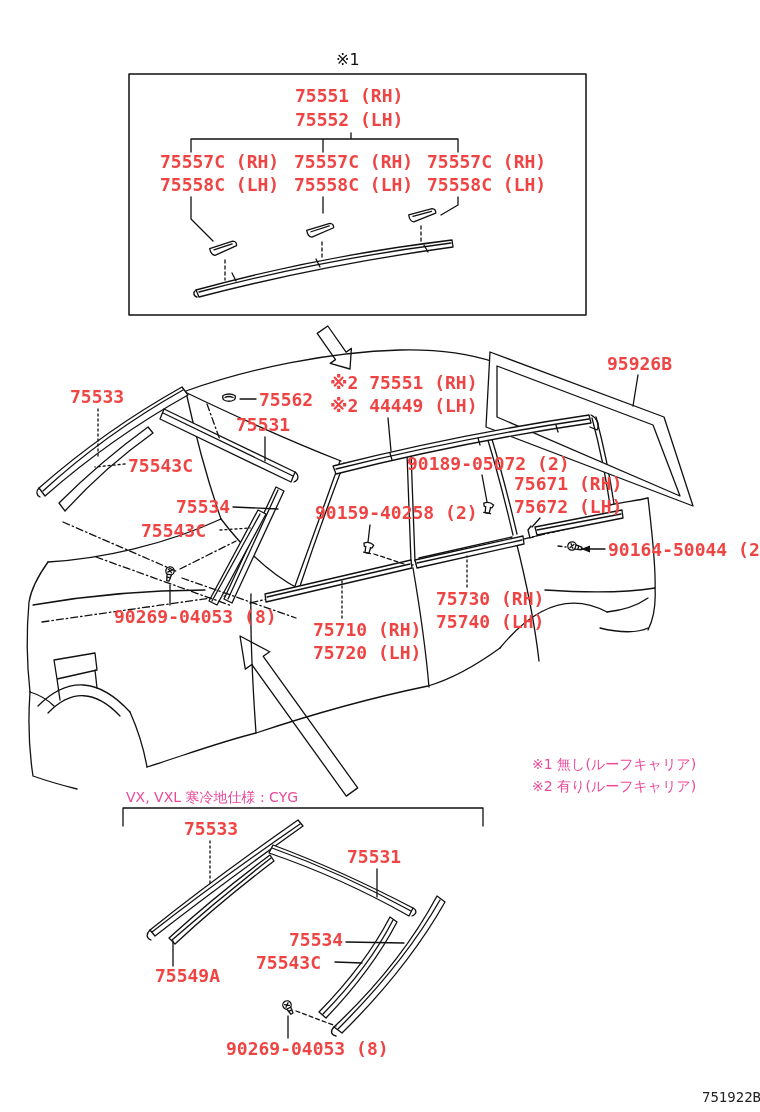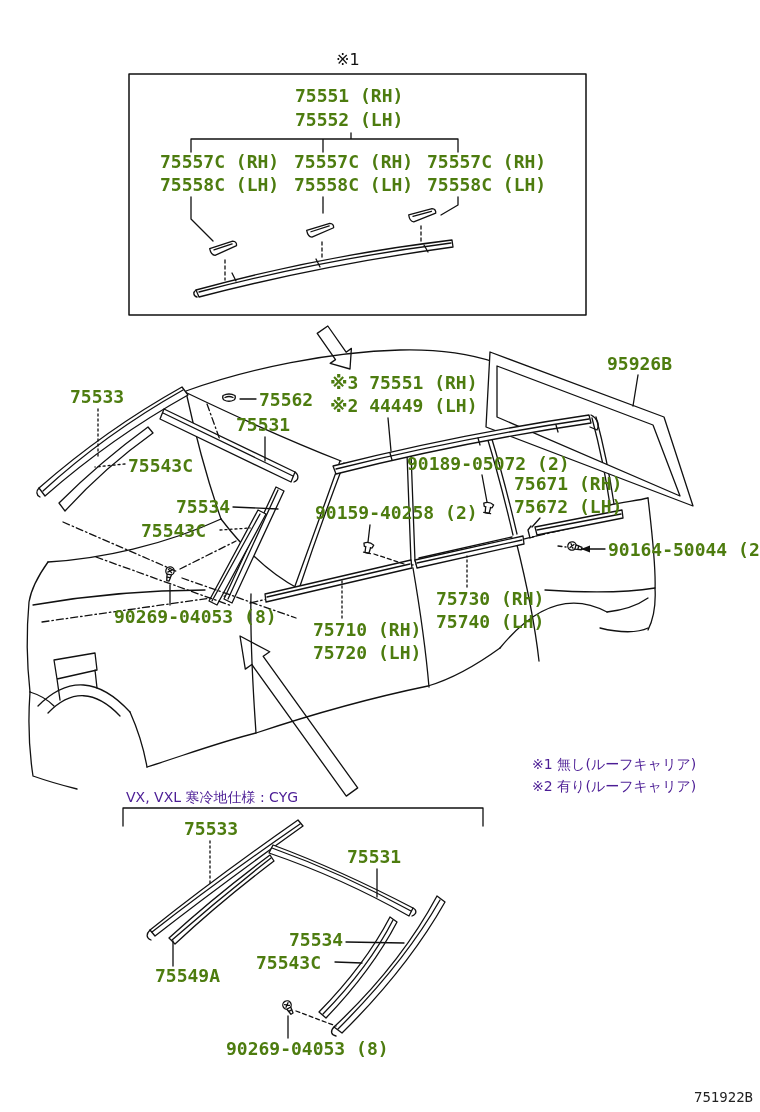--- a/index.html
+++ b/index.html
@@ -1,26 +1,26 @@
 <!DOCTYPE html>
 <html><head>
 <meta charset="utf-8">
 <style>
   html,body{margin:0;padding:0;background:#fff;}
   .stage{position:relative;width:760px;height:1112px;background:#fff;
          font-family:"DejaVu Sans Mono","DejaVu Sans",monospace;overflow:hidden;}
   .stage svg{position:absolute;left:0;top:0;}
   .pl{position:absolute;font:700 18px "DejaVu Sans Mono","DejaVu Sans",monospace;
-      color:#4d7c0f;white-space:nowrap;line-height:20px;letter-spacing:0;}
+      color:#ef4444;white-space:nowrap;line-height:20px;letter-spacing:0;}
   .jp{position:absolute;font:400 14px "DejaVu Sans","Liberation Sans",sans-serif;
-      color:#4c1d95;white-space:nowrap;}
+      color:#ec4899;white-space:nowrap;}
   .ref{position:absolute;font:400 16px "DejaVu Sans","Liberation Sans",sans-serif;
       color:#111;white-space:nowrap;}
   .doc{position:absolute;font:400 14px "DejaVu Sans Mono","DejaVu Sans",monospace;
-      color:#222;white-space:nowrap;}
+      color:#222;white-space:nowrap;margin-left:8px;}
 </style>
 </head>
 <body>
 
 <div class="stage">
 
 <svg width="760" height="1112" viewBox="0 0 760 1112">
   <defs>
     <g id="pin">
       <path fill="#fff" d="M-5,-4 Q0,-7 5,-4 L4,-1 Q0,1 -4,-1 Z"></path>
@@ -199,21 +199,21 @@
 <div class="pl" style="left:160px;top:175px">75558C (LH)</div>
 <div class="pl" style="left:294px;top:152px">75557C (RH)</div>
 <div class="pl" style="left:294px;top:175px">75558C (LH)</div>
 <div class="pl" style="left:427px;top:152px">75557C (RH)</div>
 <div class="pl" style="left:427px;top:175px">75558C (LH)</div>
 
 <div class="pl" style="left:70px;top:387px">75533</div>
 <div class="pl" style="left:259px;top:390px">75562</div>
 <div class="pl" style="left:236px;top:415px">75531</div>
 <div class="pl" style="left:128px;top:456px">75543C</div>
-<div class="pl" style="left:330px;top:373px">※3 75551 (RH)</div>
+<div class="pl" style="left:330px;top:373px">※2 75551 (RH)</div>
 <div class="pl" style="left:330px;top:396px">※2 44449 (LH)</div>
 <div class="pl" style="left:607px;top:354px">95926B</div>
 <div class="pl" style="left:407px;top:454px">90189-05072 (2)</div>
 <div class="pl" style="left:514px;top:474px">75671 (RH)</div>
 <div class="pl" style="left:514px;top:497px">75672 (LH)</div>
 <div class="pl" style="left:176px;top:497px">75534</div>
 <div class="pl" style="left:315px;top:503px">90159-40258 (2)</div>
 <div class="pl" style="left:141px;top:521px">75543C</div>
 <div class="pl" style="left:608px;top:540px">90164-50044 (2)</div>
 <div class="pl" style="left:114px;top:607px">90269-04053 (8)</div>

